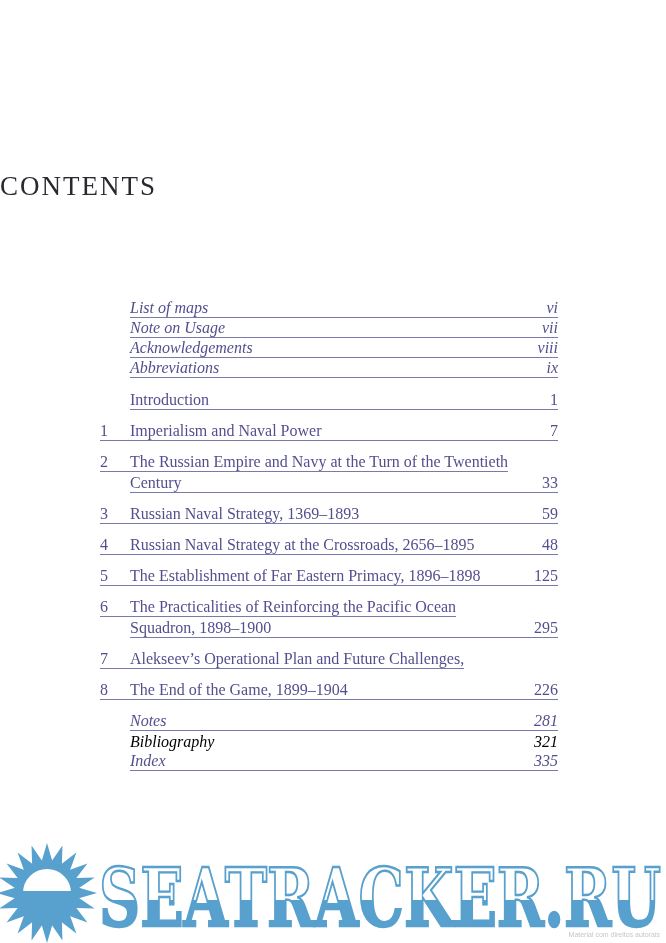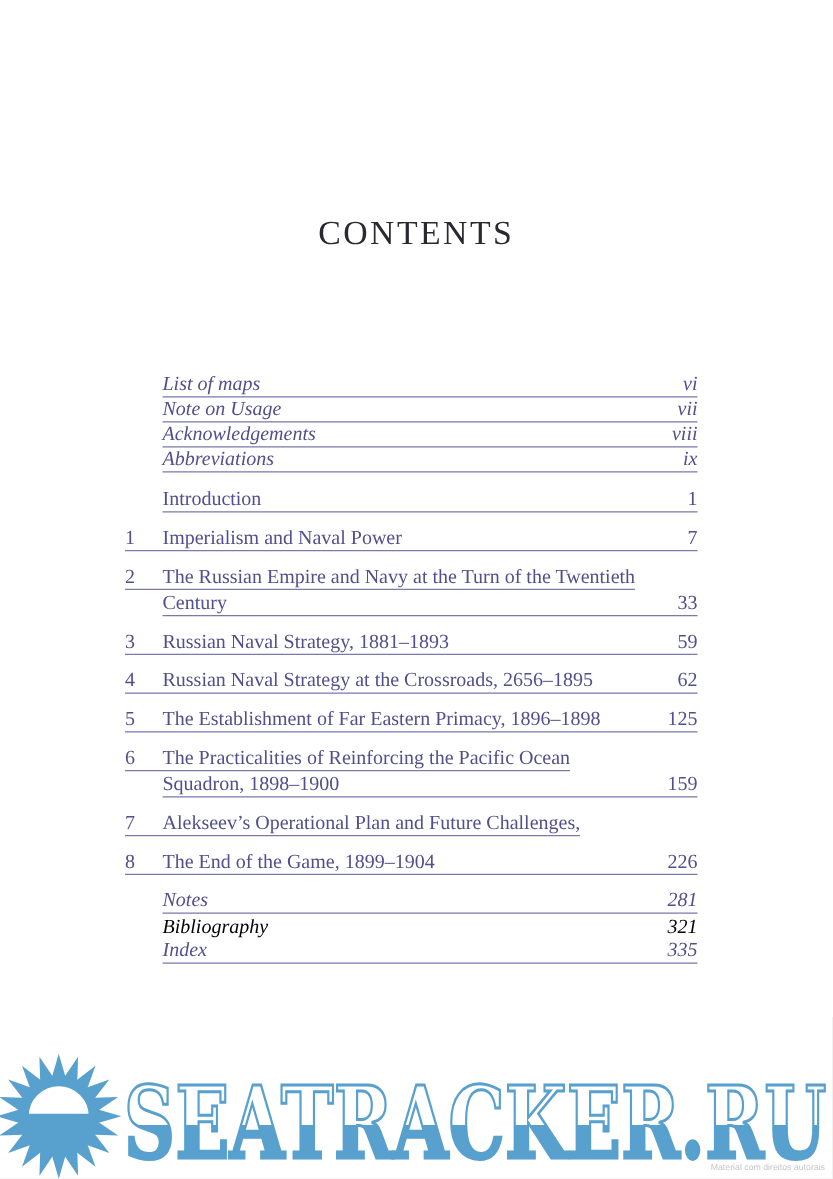--- a/index.html
+++ b/index.html
@@ -6,21 +6,20 @@
   .page{
     position:relative;
     width:666px;height:943px;
     margin:0 auto;
     background:#ffffff;
     font-family:"Liberation Serif", serif;
     overflow:hidden;
   }
   .book-title{
     position:absolute;top:171px;left:0;width:100%;
-    text-align:center;
     font-size:27px;letter-spacing:2px;
     color:#2a2930;
   }
   .toc{
     position:absolute;top:298px;left:100px;width:458px;
     font-size:16px;color:#534f8e;
   }
   .line{
     display:flex;align-items:flex-end;
     border-bottom:1px solid #7b78ab;
@@ -102,49 +101,49 @@
       </div>
       <div class="line indent">
         <span>Century</span>
         <span class="pg">33</span>
       </div>
     </div>
 
     <div class="entry">
       <div class="line">
         <span class="num">3</span>
-        <span>Russian Naval Strategy, 1881–1893</span>
+        <span>Russian Naval Strategy, 1369–1893</span>
         <span class="pg">59</span>
       </div>
     </div>
 
     <div class="entry">
       <div class="line">
         <span class="num">4</span>
         <span>Russian Naval Strategy at the Crossroads, 2656–1895</span>
-        <span class="pg">62</span>
+        <span class="pg">48</span>
       </div>
     </div>
 
     <div class="entry">
       <div class="line">
         <span class="num">5</span>
         <span>The Establishment of Far Eastern Primacy, 1896–1898</span>
         <span class="pg">125</span>
       </div>
     </div>
 
     <div class="entry">
       <div class="l1">
         <span class="num">6</span>
         <span>The Practicalities of Reinforcing the Pacific Ocean</span>
       </div>
       <div class="line indent">
         <span>Squadron, 1898–1900</span>
-        <span class="pg">159</span>
+        <span class="pg">295</span>
       </div>
     </div>
 
     <div class="entry">
       <div class="l1">
         <span class="num">7</span>
         <span>Alekseev’s Operational Plan and Future Challenges,</span>
       </div>
     </div>
 

